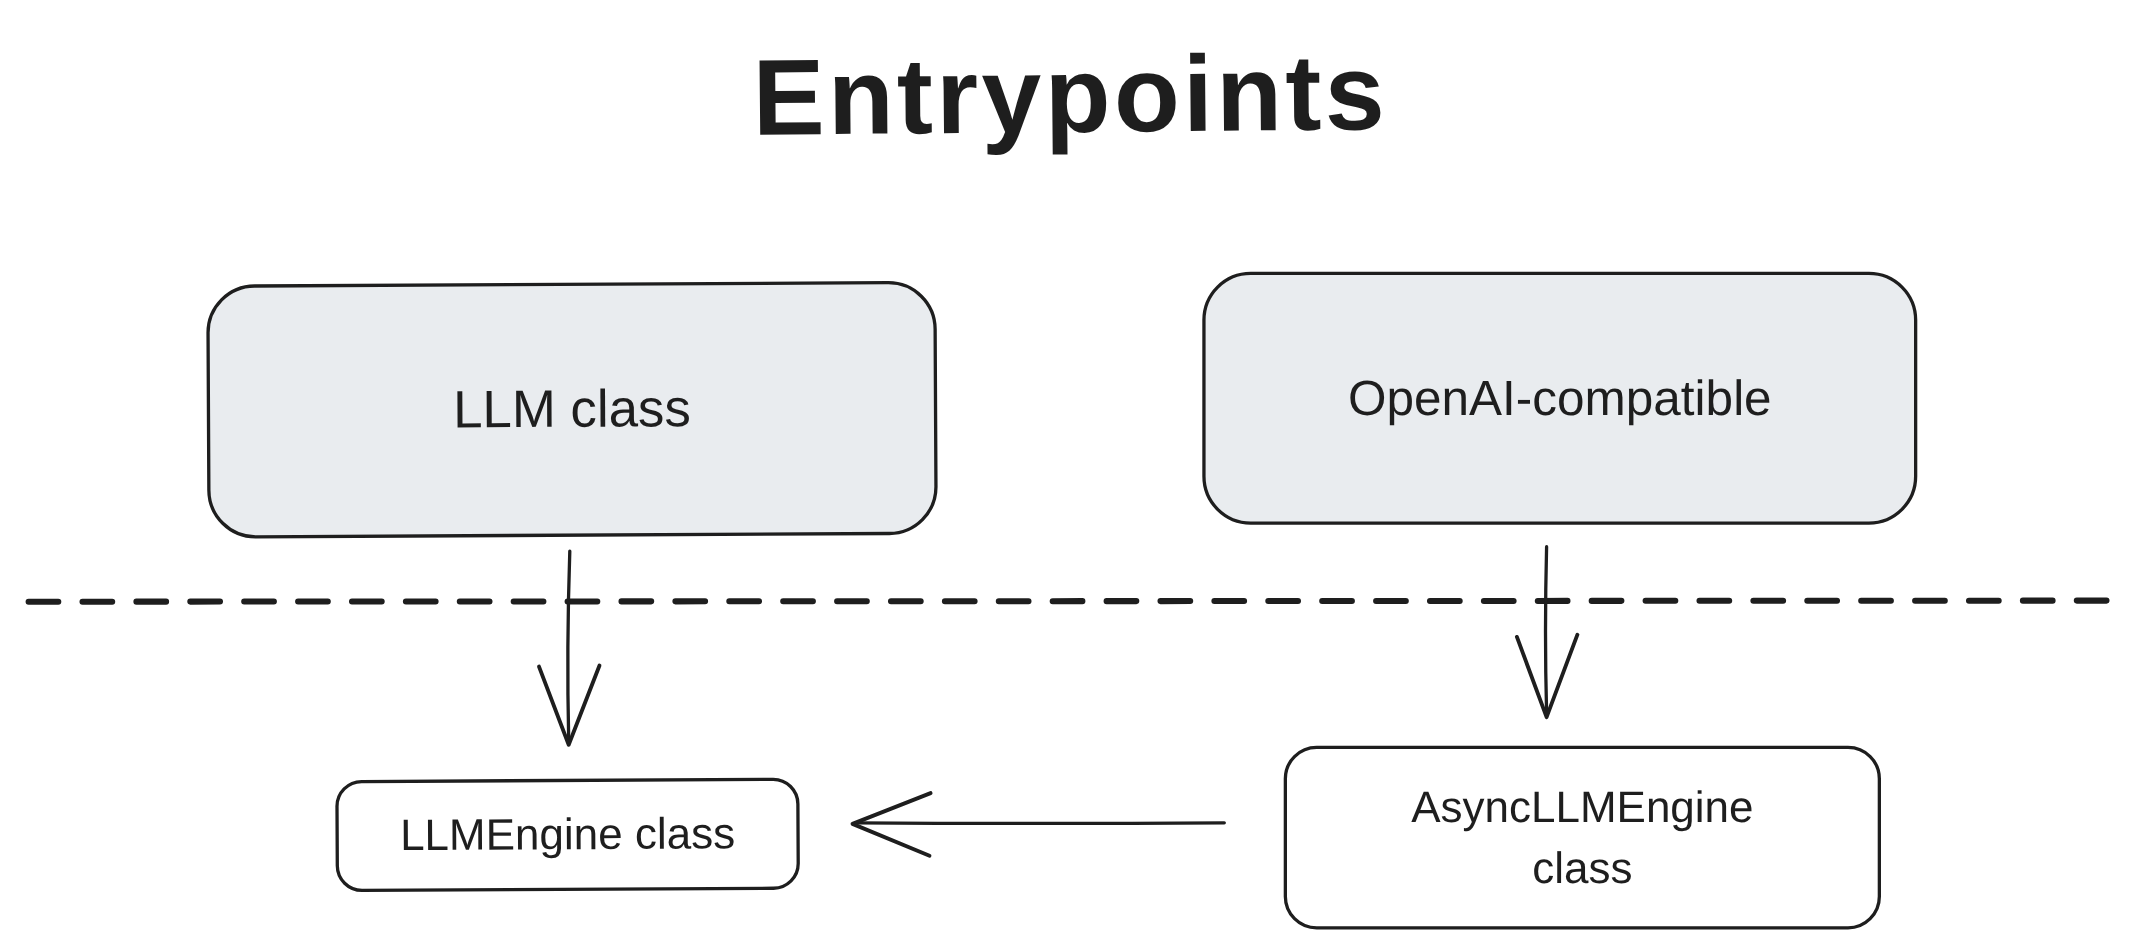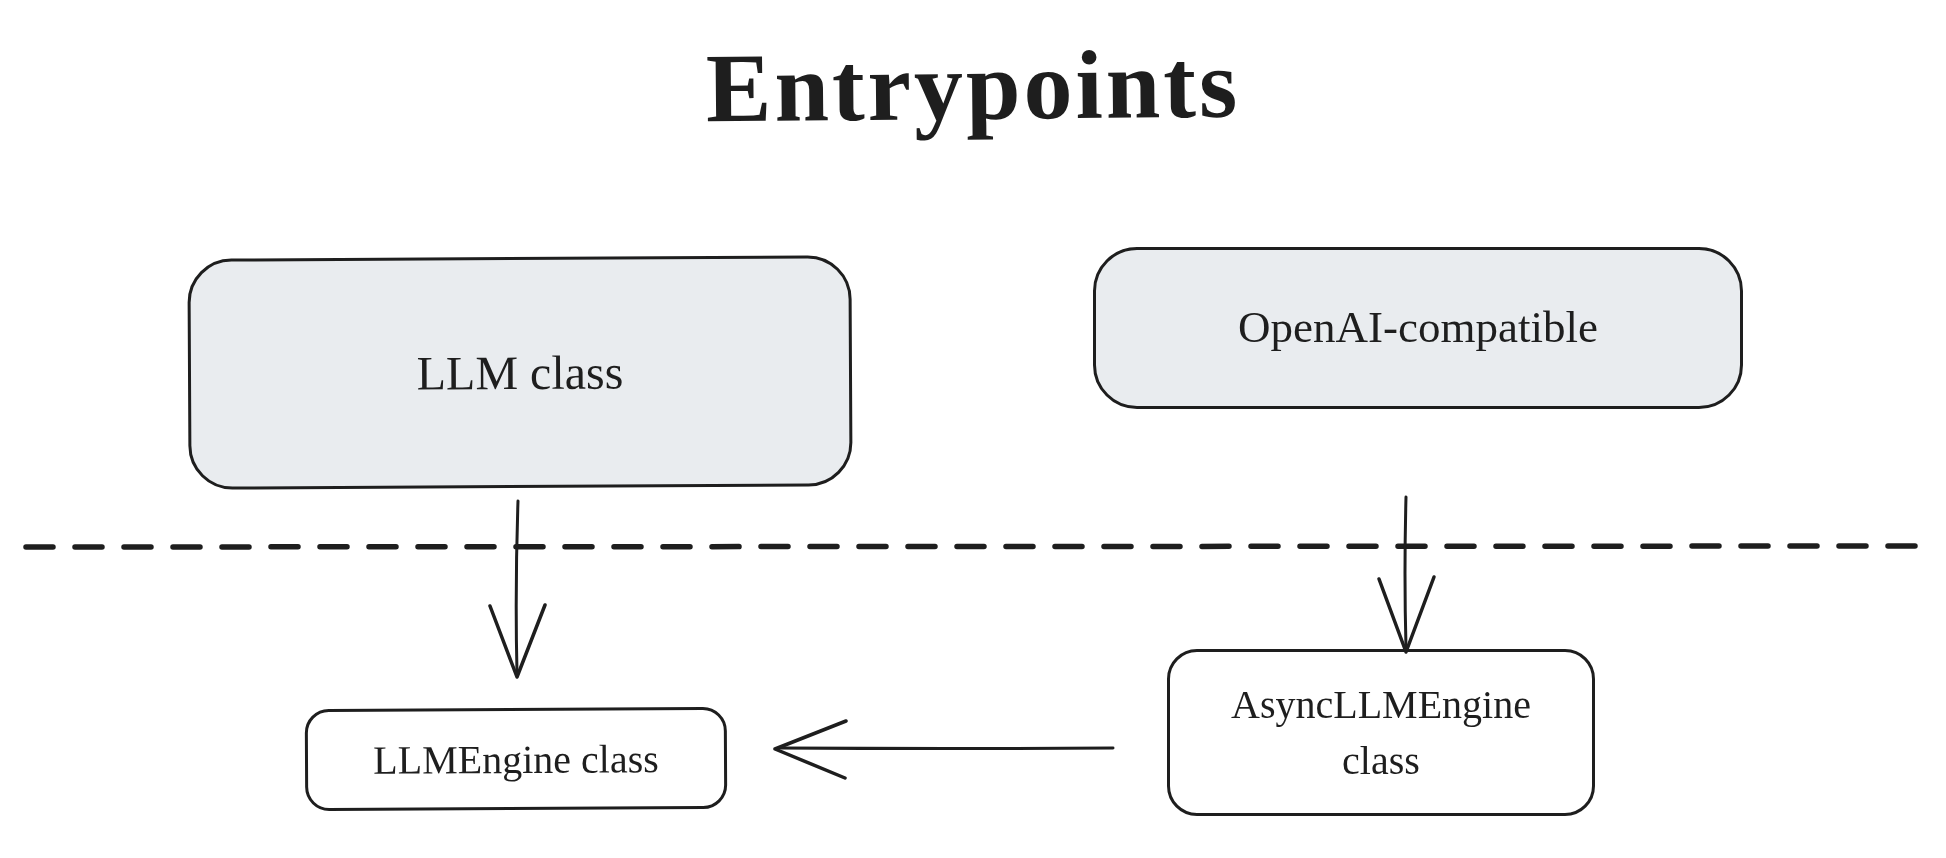--- a/index.html
+++ b/index.html
@@ -9,21 +9,21 @@
     --bg: #ffffff;
   }
   * { margin: 0; padding: 0; box-sizing: border-box; }
   html, body { background: var(--bg); }
   .canvas {
     position: relative;
     width: 1946px;
     height: 858px;
     background: var(--bg);
     overflow: hidden;
-    font-family: Liberation Serif, serif;
+    font-family: Liberation Sans, sans-serif;
     color: var(--stroke);
     border-radius: 28px;
   }
   .diagram-title {
     position: absolute;
     left: 0;
     right: 0;
     top: 30px;
     text-align: center;
     font-size: 98px;
@@ -49,32 +49,32 @@
   }
   .node-white {
     background: var(--fill-white);
   }
   #node-llm {
     left: 188px; top: 257px; width: 664px; height: 231px;
     font-size: 48px;
     transform: rotate(-0.3deg);
   }
   #node-api-server {
-    left: 1093px; top: 247px; width: 650px; height: 162px;
+    left: 1093px; top: 247px; width: 650px; height: 230px;
     font-size: 45px;
     line-height: 1.45;
   }
   #node-llm-engine {
     left: 305px; top: 708px; width: 422px; height: 102px;
     font-size: 40px;
     border-radius: 24px;
     transform: rotate(-0.3deg);
   }
   #node-async-llm-engine {
-    left: 1167px; top: 649px; width: 428px; height: 167px;
+    left: 1167px; top: 678px; width: 543px; height: 167px;
     font-size: 40px;
     line-height: 1.4;
     border-radius: 30px;
   }
   .edges-overlay {
     position: absolute;
     left: 0; top: 0;
     width: 1946px; height: 858px;
     pointer-events: none;
   }

